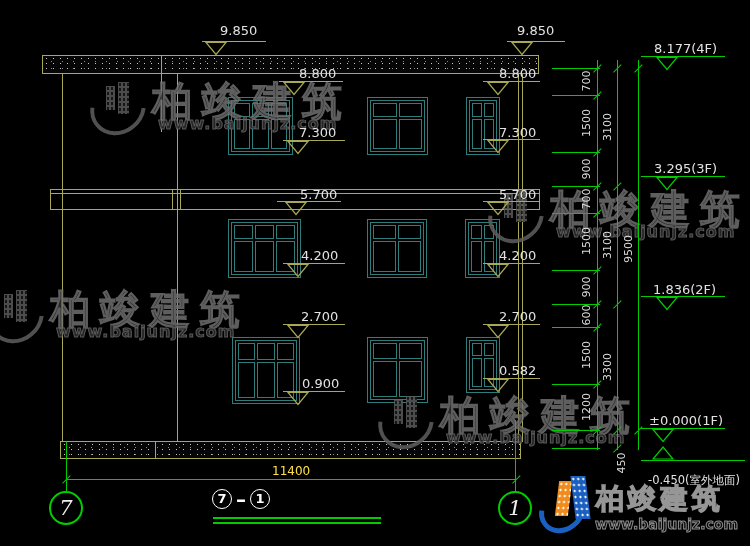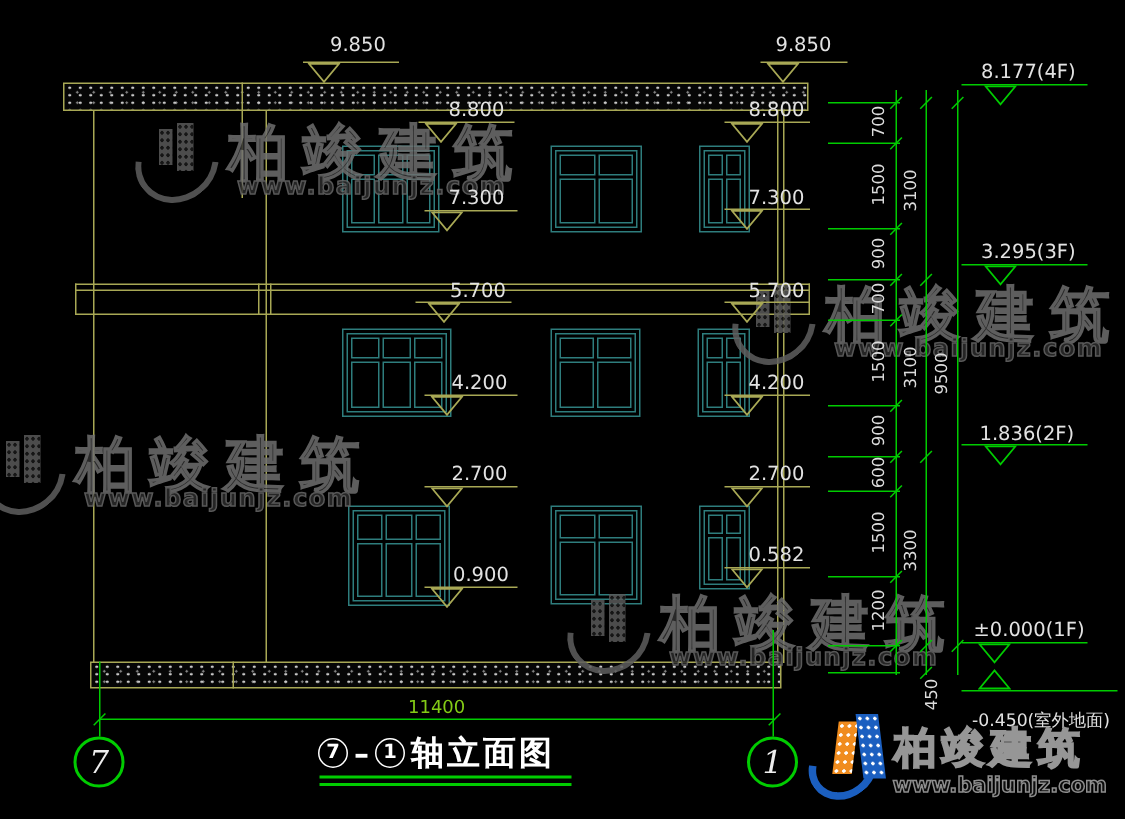--- a/index.html
+++ b/index.html
@@ -1,19 +1,19 @@
 <!DOCTYPE html>
 <html><head>
 <meta charset="utf-8">
 <style>
   html,body{margin:0;padding:0;background:#000;}
   #canvas{position:relative;width:750px;height:546px;background:#000;overflow:hidden;
           font-family:"DejaVu Sans", "Liberation Sans", sans-serif;}
   .abs{position:absolute;}
-  .txt{position:absolute;color:#84cc16;font-size:13px;white-space:nowrap;z-index:6;}
+  .txt{position:absolute;color:#fde047;font-size:13px;white-space:nowrap;z-index:6;}
   .ln{position:absolute;z-index:5;}
   .speckle{background-color:#060606;
     background-image:radial-gradient(circle,#c8c8c8 0.8px,transparent 1px),
                      radial-gradient(circle,#8a8a8a 0.7px,transparent 0.9px);
     background-size:7px 5px,11px 7px;background-position:0 0,3px 2px;
     border:1px solid #a8a855;box-sizing:border-box;z-index:2;}
   .win{position:absolute;border:1px solid #2e7d7d;padding:2px;box-sizing:border-box;z-index:3;}
   .win-in{width:100%;height:100%;border:1px solid #2e7d7d;box-sizing:border-box;
           display:grid;gap:2px;padding:2px;}
   .cell{border:1px solid #2e7d7d;box-sizing:border-box;}
@@ -50,21 +50,20 @@
   <div class="abs speckle" style="left:42px;top:55px;width:497px;height:19px;"></div>
   <div class="ln" style="left:161px;top:55px;width:1px;height:19px;background:#a8a855;"></div>
 
   <div class="abs speckle" style="left:60px;top:441px;width:461px;height:18px;"></div>
   <div class="ln" style="left:155px;top:441px;width:1px;height:18px;background:#a8a855;"></div>
 
   <div id="title-row">
     <span class="tcirc">7</span>
     <span style="font-weight:bold;font-size:20px;">–</span>
     <span class="tcirc">1</span>
-    <span id="title-main">轴立面图</span>
   </div>
   <div class="ln" style="left:213px;top:517px;width:168px;height:2px;background:#00cc00;z-index:7;"></div>
   <div class="ln" style="left:213px;top:522px;width:168px;height:2px;background:#00cc00;z-index:7;"></div>
 
   <div class="bubble" style="left:49px;top:491px;">7</div>
   <div class="bubble" style="left:498px;top:491px;">1</div>
 
   <div class="txt" style="left:272px;top:464px;font-size:12px;">11400</div>
 
   <div id="logo-footer">

